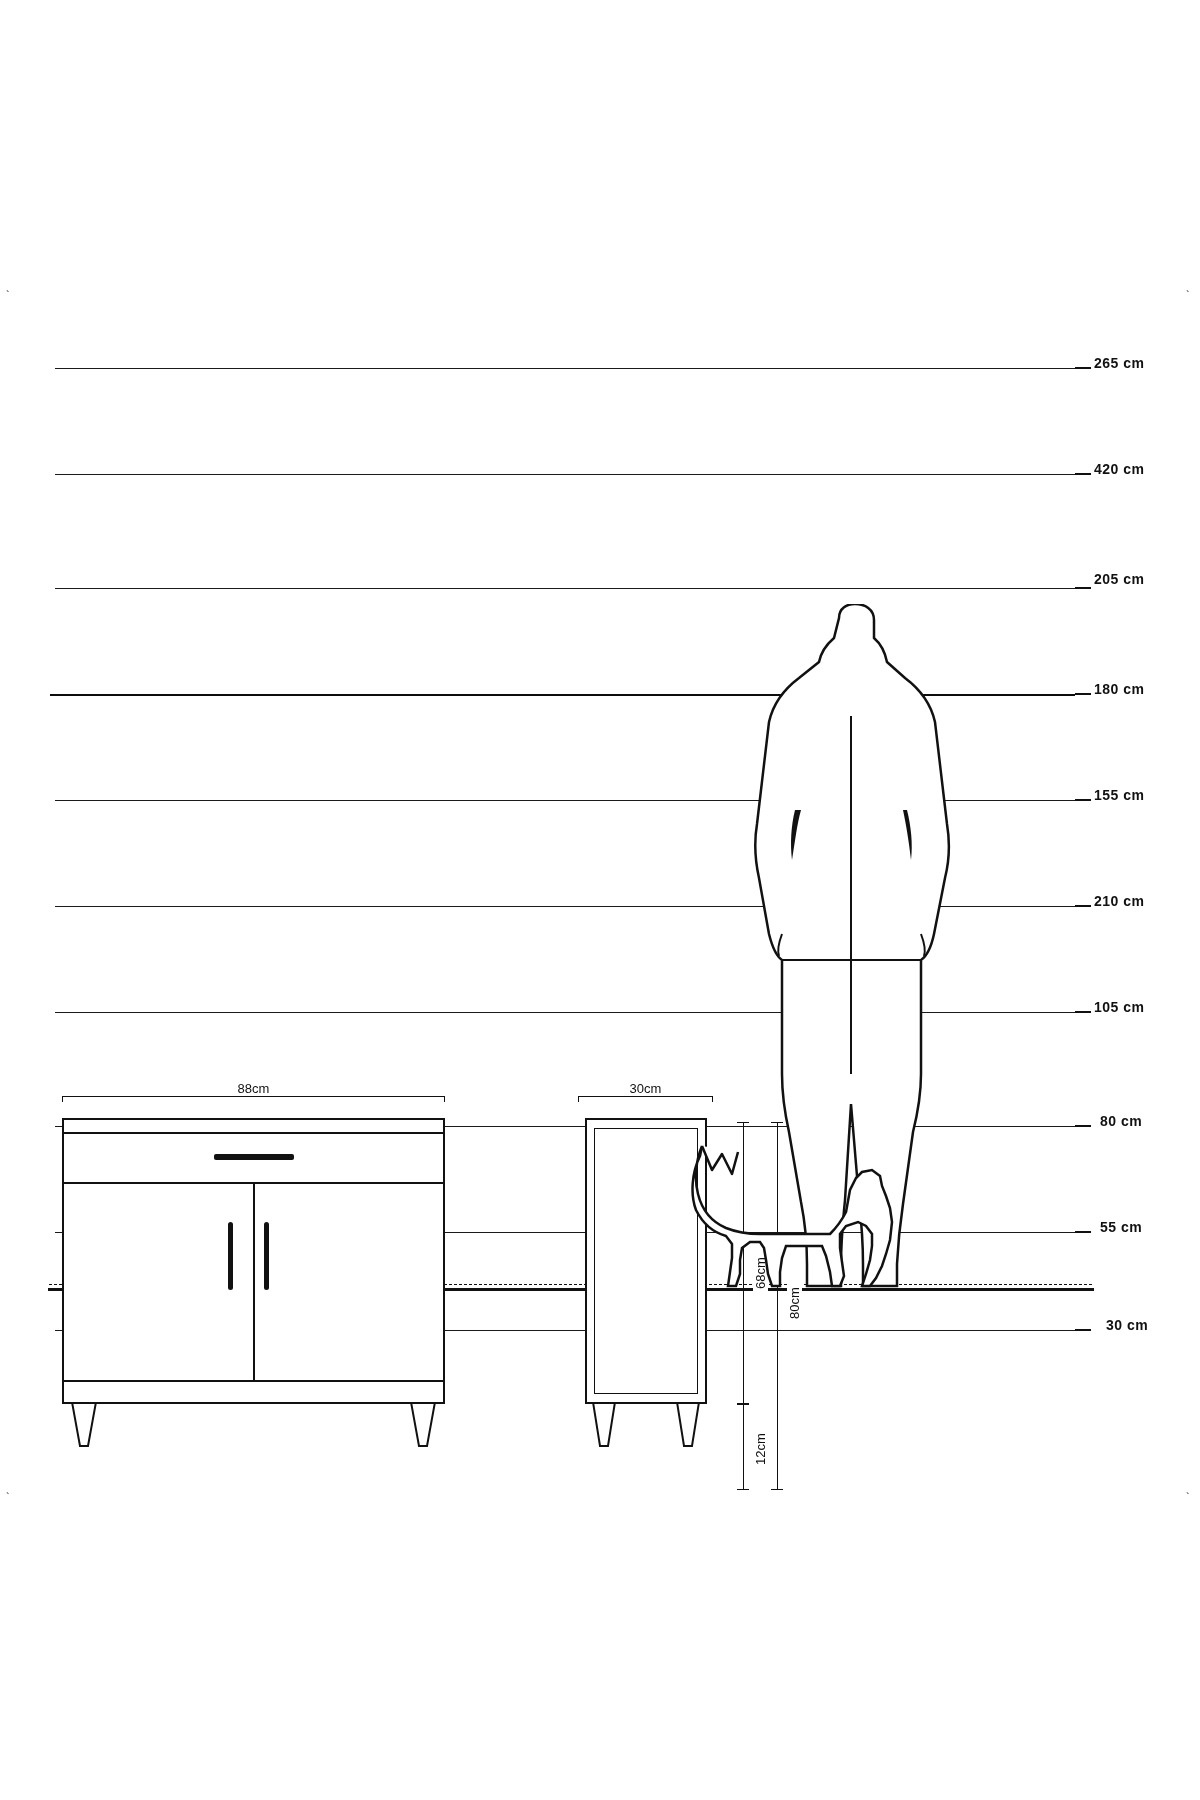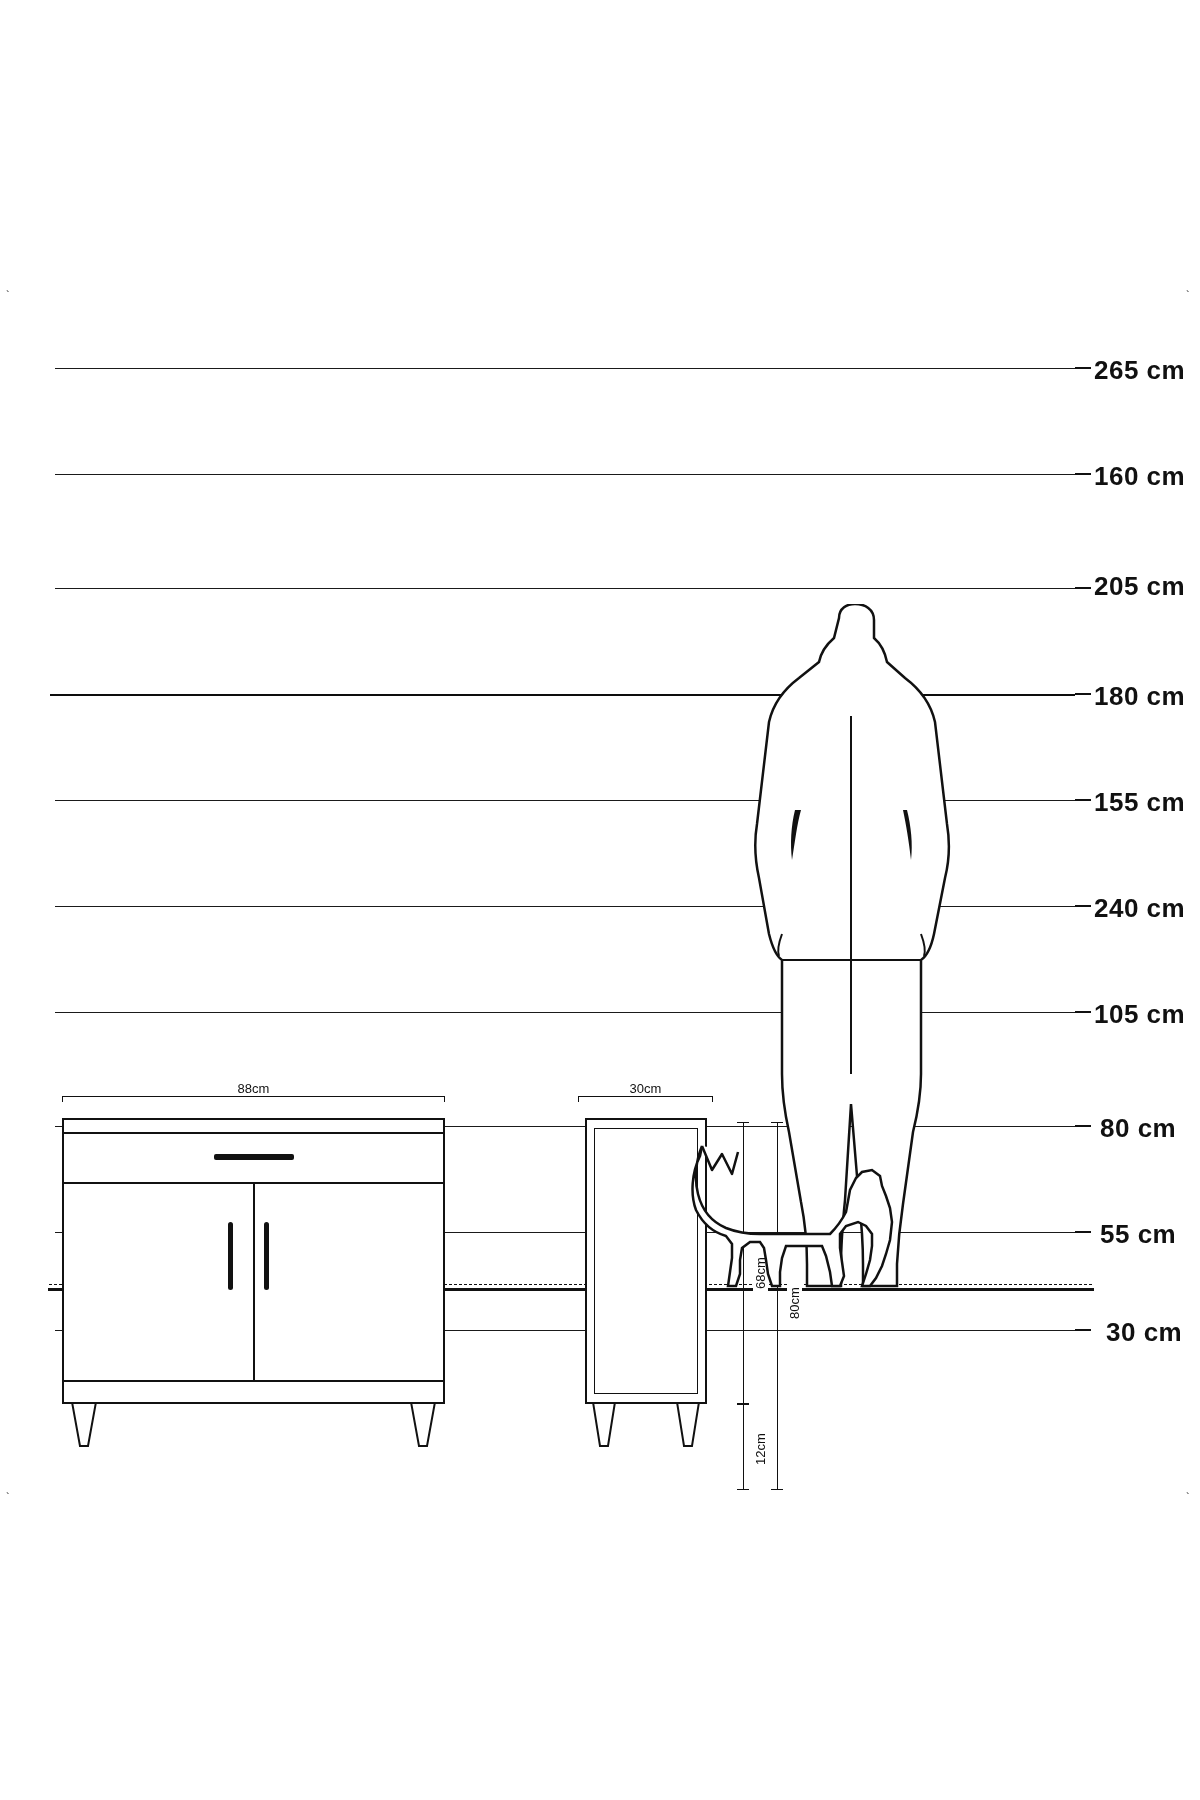--- a/index.html
+++ b/index.html
@@ -31,21 +31,21 @@
   .scale-line {
     position: absolute;
     height: 0;
     border-top: 1px solid #1a1a1a;
   }
   .scale-line.heavy {
     border-top: 2px solid #0d0d0d;
   }
   .scale-label {
     position: absolute;
-    font-size: 26px;
+    font-size: 14px;
     font-weight: bold;
     color: #111;
     letter-spacing: 0.5px;
     white-space: nowrap;
     text-align: left;
   }
   .scale-tick {
     position: absolute;
     border-top: 2px solid #111;
     width: 16px;
@@ -198,37 +198,37 @@
   <div class="corner-tick" style="left:1186px;top:292px;">`</div>
   <div class="corner-tick" style="left:6px;  top:1494px;">`</div>
   <div class="corner-tick" style="left:1186px;top:1494px;">`</div>
 
   <div class="scale-line" style="left:55px; top:368px; width:1020px;"></div>
   <div class="scale-tick" style="left:1075px; top:367px;"></div>
   <div class="scale-label" style="left:1094px; top:355px;">265 cm</div>
 
   <div class="scale-line" style="left:55px; top:474px; width:1020px;"></div>
   <div class="scale-tick" style="left:1075px; top:473px;"></div>
-  <div class="scale-label" style="left:1094px; top:461px;">160 cm</div>
+  <div class="scale-label" style="left:1094px; top:461px;">420 cm</div>
 
   <div class="scale-line" style="left:55px; top:588px; width:1020px;"></div>
   <div class="scale-tick" style="left:1075px; top:587px;"></div>
   <div class="scale-label" style="left:1094px; top:571px;">205 cm</div>
 
   <div class="scale-line heavy" style="left:50px; top:694px; width:1025px;"></div>
   <div class="scale-tick" style="left:1075px; top:693px;"></div>
   <div class="scale-label" style="left:1094px; top:681px;">180 cm</div>
 
   <div class="scale-line" style="left:55px; top:800px; width:1020px;"></div>
   <div class="scale-tick" style="left:1075px; top:799px;"></div>
   <div class="scale-label" style="left:1094px; top:787px;">155 cm</div>
 
   <div class="scale-line" style="left:55px; top:906px; width:1020px;"></div>
   <div class="scale-tick" style="left:1075px; top:905px;"></div>
-  <div class="scale-label" style="left:1094px; top:893px;">240 cm</div>
+  <div class="scale-label" style="left:1094px; top:893px;">210 cm</div>
 
   <div class="scale-line" style="left:55px; top:1012px; width:1020px;"></div>
   <div class="scale-tick" style="left:1075px; top:1011px;"></div>
   <div class="scale-label" style="left:1094px; top:999px;">105 cm</div>
 
   <div class="scale-line" style="left:55px; top:1126px; width:1020px;"></div>
   <div class="scale-tick" style="left:1075px; top:1125px;"></div>
   <div class="scale-label" style="left:1100px; top:1113px;">80 cm</div>
 
   <div class="scale-line" style="left:55px; top:1232px; width:1020px;"></div>

